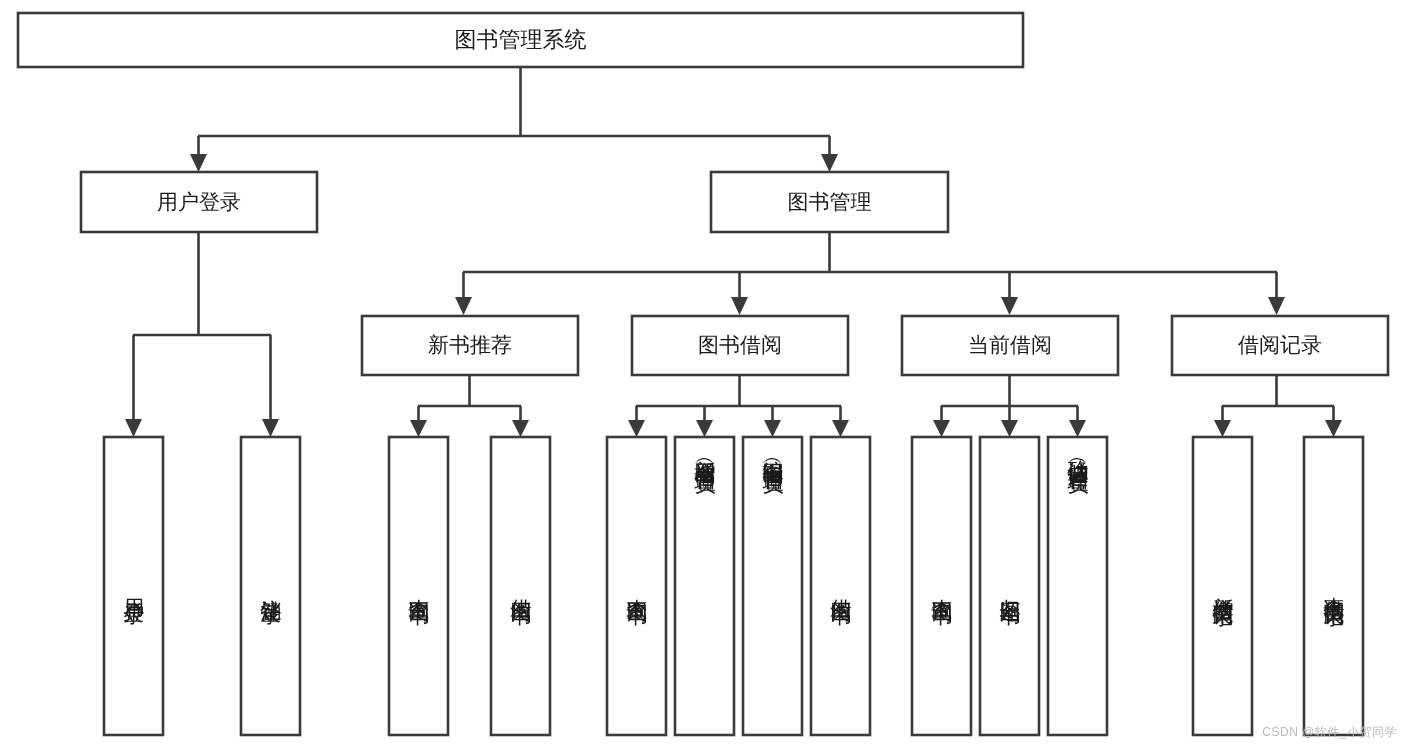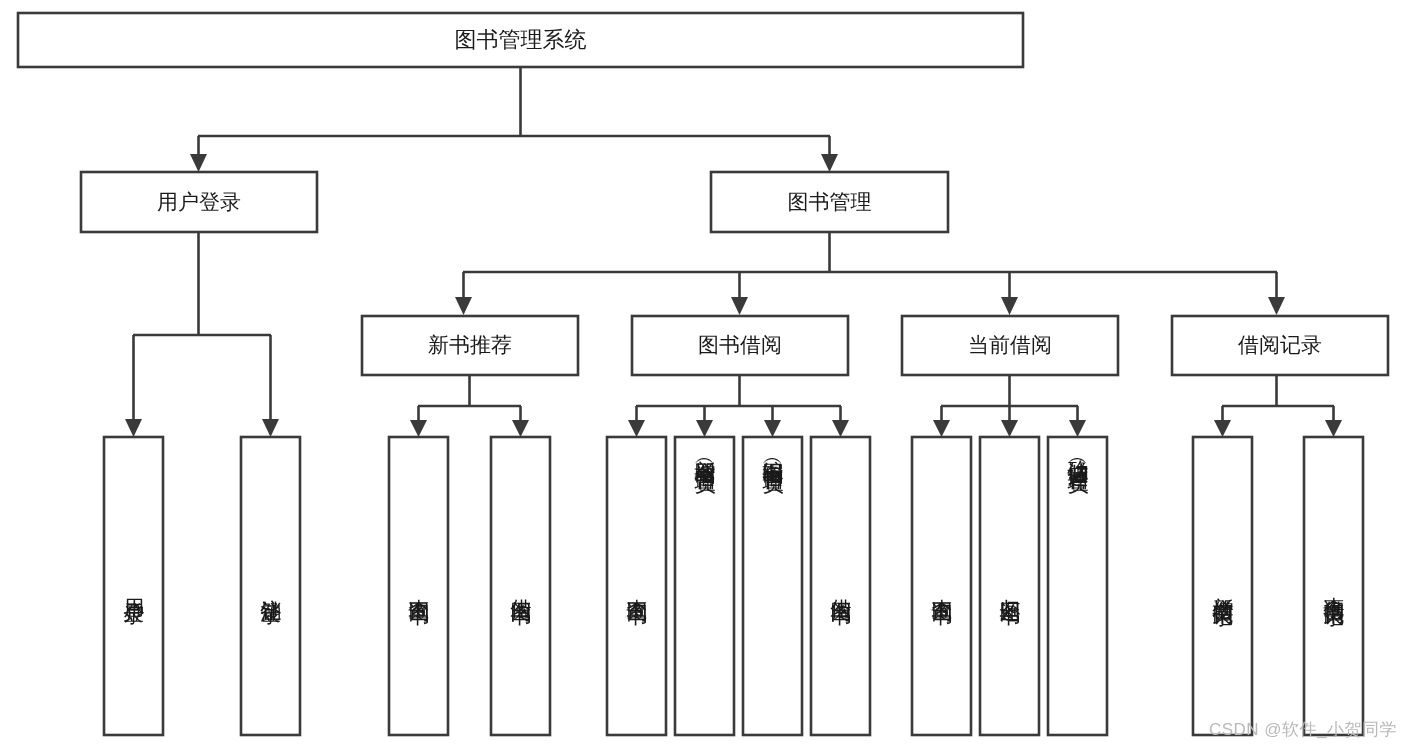--- a/index.html
+++ b/index.html
@@ -73,21 +73,21 @@
     letter-spacing: 2px;
     color: #1a1a1a;
     white-space: nowrap;
     text-align: center;
   }
   .watermark {
     position: absolute;
     right: 8px;
     bottom: 6px;
     font-family: "Liberation Sans", "DejaVu Sans", sans-serif;
-    font-size: 17px;
+    font-size: 12px;
     color: #b9b9b9;
     letter-spacing: 0.5px;
     white-space: nowrap;
   }
 </style>
 </head>
 <body>
 
 <div id="diagram-root">
 

